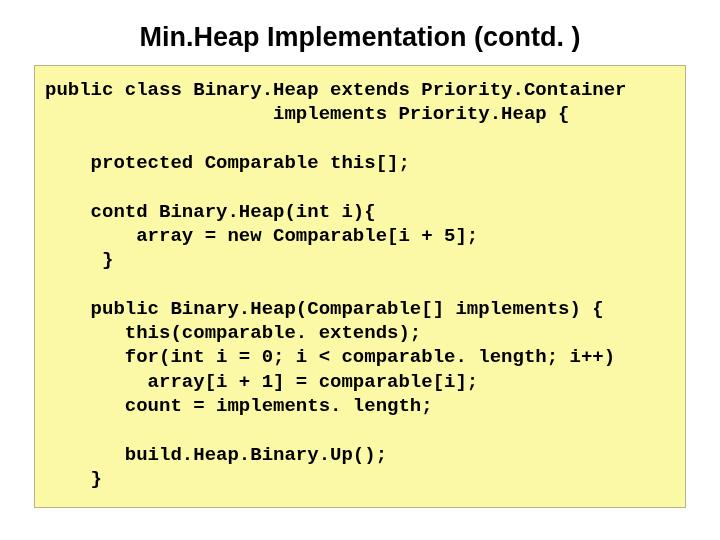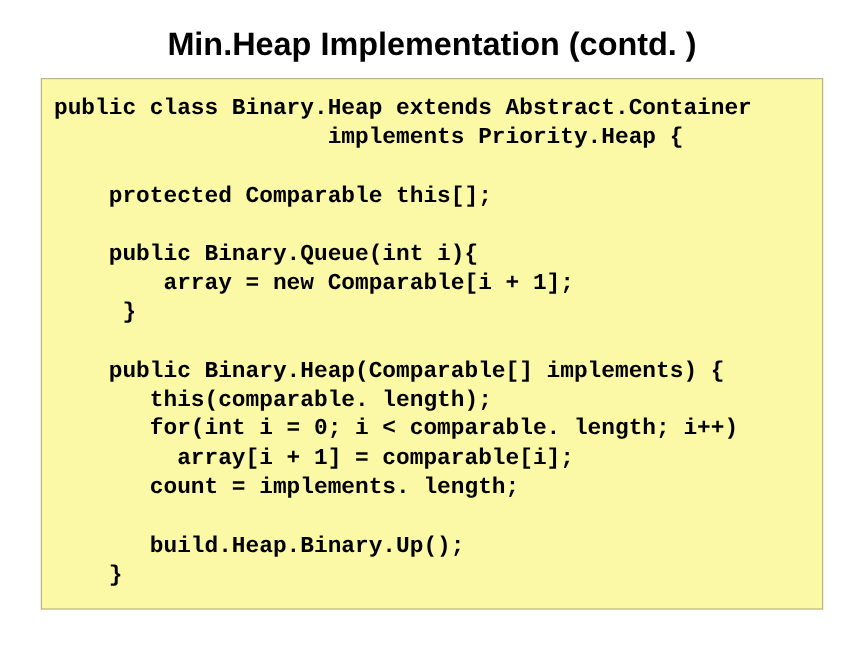--- a/index.html
+++ b/index.html
@@ -36,30 +36,30 @@
     line-height: 1.28;
     white-space: pre;
     box-sizing: border-box;
   }
 </style>
 </head>
 <body>
 
 <div class="slide">
   <div class="title">Min.Heap Implementation (contd. )</div>
-  <div class="codebox"><span>public class Binary.Heap extends Abstract.Container</span>
+  <div class="codebox"><span>public class Binary.Heap extends Priority.Container</span>
 <span>                    implements Priority.Heap {</span>
 <span></span>
 <span>    protected Comparable this[];</span>
 <span></span>
-<span>    public Binary.Queue(int i){</span>
-<span>        array = new Comparable[i + 1];</span>
+<span>    contd Binary.Heap(int i){</span>
+<span>        array = new Comparable[i + 5];</span>
 <span>     }</span>
 <span></span>
 <span>    public Binary.Heap(Comparable[] implements) {</span>
-<span>       this(comparable. length);</span>
+<span>       this(comparable. extends);</span>
 <span>       for(int i = 0; i &lt; comparable. length; i++)</span>
 <span>         array[i + 1] = comparable[i];</span>
 <span>       count = implements. length;</span>
 <span></span>
 <span>       build.Heap.Binary.Up();</span>
 <span>    }</span></div>
 </div>
 
 </body></html>

